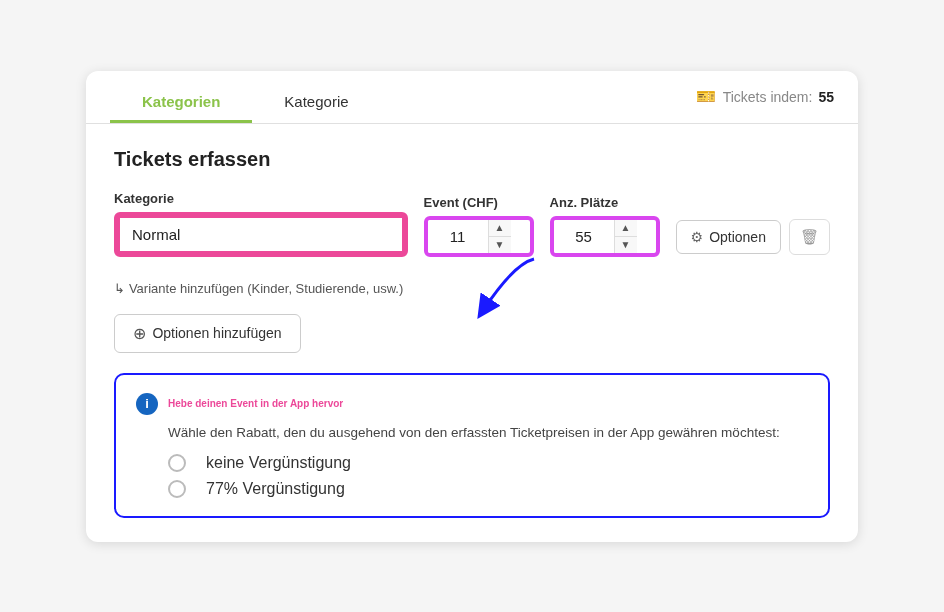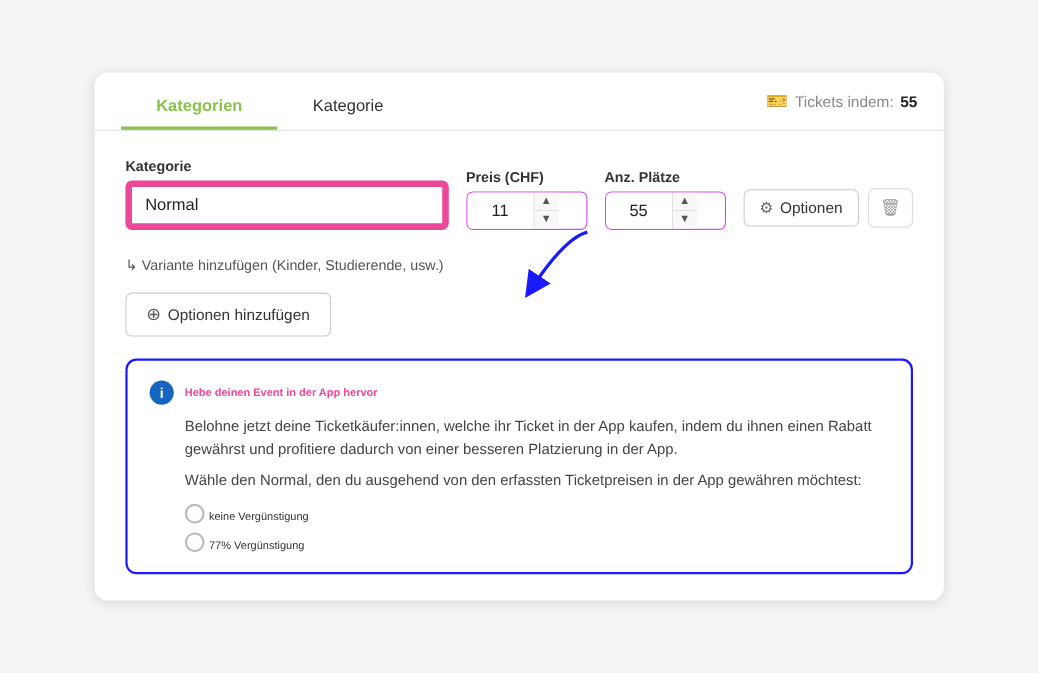--- a/index.html
+++ b/index.html
@@ -111,21 +111,21 @@
       border: 6px solid #ec4899;
       border-radius: 6px;
       padding: 8px 12px;
       font-size: 15px;
       color: #222;
       outline: none;
     }
     .number-input-wrapper {
       display: flex;
       align-items: center;
-      border: 1px solid #d946ef;
+      border: 4px solid #d946ef;
       border-radius: 6px;
       overflow: hidden;
     }
     .number-input {
       border: none;
       padding: 8px 10px;
       font-size: 15px;
       color: #222;
       width: 60px;
       outline: none;
@@ -249,22 +249,22 @@
     
     .radio-options {
       padding-left: 32px;
       display: flex;
       flex-direction: column;
       gap: 8px;
     }
     .radio-option {
       display: flex;
       align-items: flex-end;
-      gap: 4px;
-      font-size: 10px;
+      gap: 20px;
+      font-size: 16px;
       color: #333;
       cursor: pointer;
     }
     .radio-circle {
       width: 18px;
       height: 18px;
       border-radius: 50%;
       border: 2px solid #bbb;
       display: flex;
       align-items: center;
@@ -305,30 +305,31 @@
       <button class="tab">Kategorie</button>
     </div>
     <div class="tickets-total">
       <span class="ticket-icon">🎫</span>
       <span class="tickets-total-label">Tickets indem:</span>
       <span class="tickets-total-count">55</span>
     </div>
   </div>
 
   <div class="main-content">
+    <h2 class="section-title">Tickets erfassen</h2>
 
     <div class="form-header">
 
       <div class="kategorie-group">
         <div class="form-label">Kategorie</div>
         <input type="text" class="text-input" value="Normal" style="">
       </div>
 
       <div class="preis-group">
-        <div class="form-label">Preis (CHF)</div>
+        <div class="form-label">Event (CHF)</div>
         <div class="number-input-wrapper">
           <input type="text" class="number-input" value="11" style="">
           <div class="spinner-buttons">
             <button class="spinner-btn">▲</button>
             <button class="spinner-btn">▼</button>
           </div>
         </div>
       </div>
 
       <div class="anz-group">
@@ -374,22 +375,21 @@
           <path d="M80,5 Q60,10 30,55" stroke="#1a1aff" stroke-width="3" fill="none" marker-end="url(#arrowhead1)"></path>
         </svg>
       </div>
     </div>
 
     <div class="info-box">
       <div class="info-box-header">
         <div class="info-circle">i</div>
         <span class="info-box-title">Hebe deinen Event in der App hervor</span>
       </div>
-      <p class="info-box-text">Belohne jetzt deine Ticketkäufer:innen, welche ihr Ticket in der App kaufen, indem du ihnen einen Rabatt gewährst und profitiere dadurch von einer besseren Platzierung in der App.</p>
-      <p class="info-box-subtext">Wähle den Normal, den du ausgehend von den erfassten Ticketpreisen in der App gewähren möchtest:</p>
+      <p class="info-box-subtext">Wähle den Rabatt, den du ausgehend von den erfassten Ticketpreisen in der App gewähren möchtest:</p>
 
       <div class="radio-options">
         <label class="radio-option">
           <div class="radio-circle"></div>
           <span>keine Vergünstigung</span>
         </label>
         <label class="radio-option">
           <div class="radio-circle"></div>
           <span>77% Vergünstigung</span>
         </label>

